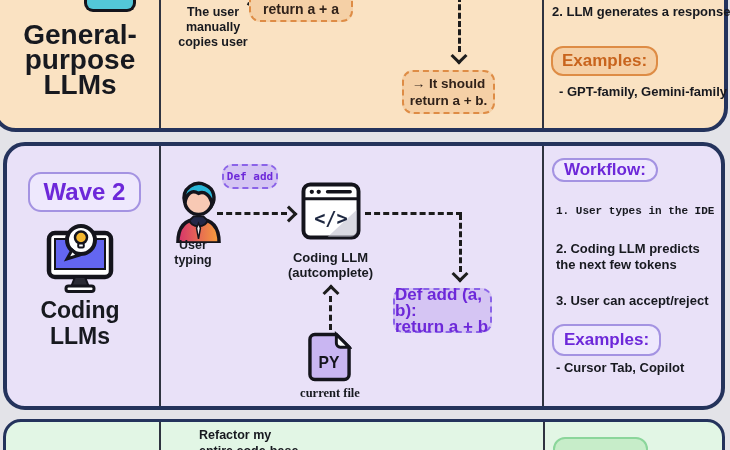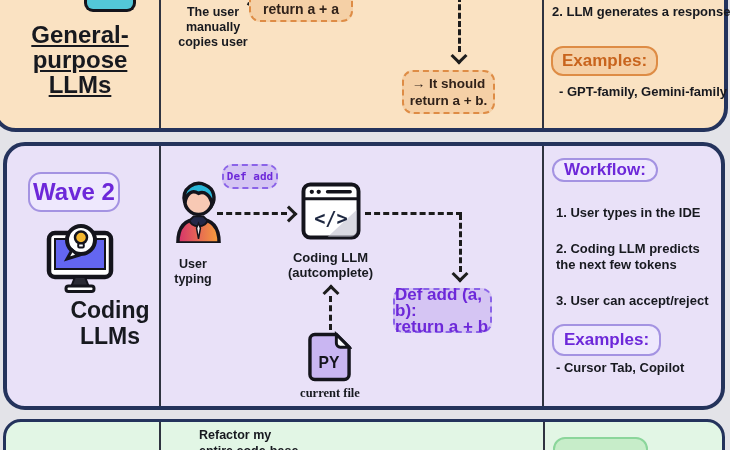--- a/index.html
+++ b/index.html
@@ -61,75 +61,75 @@
   <div id="sec3" class="sec"></div>
 
   <div class="divider" style="left:159px; top:0; height:128px;"></div>
   <div class="divider" style="left:542px; top:0; height:128px;"></div>
   <div class="divider" style="left:159px; top:146px; height:260px;"></div>
   <div class="divider" style="left:542px; top:146px; height:260px;"></div>
   <div class="divider" style="left:159px; top:422px; height:28px;"></div>
   <div class="divider" style="left:543px; top:422px; height:28px;"></div>
 
   <div id="teal-sliver"></div>
-  <div class="txt center" style="left:0; top:22px; width:160px; font-size:24px; line-height:25px;text-decoration:underline;">General-
+  <div class="txt center" style="left:0; top:22px; width:160px; font-size:28px; line-height:25px;">General-
 purpose
 LLMs</div>
 
   <div class="txt center" style="left:163px; top:5px; width:100px; font-size:12.5px; line-height:15px;">The user
 manually
 copies user</div>
   <div class="chev upright" style="left:245px; top:4px;"></div>
 
   <div class="codebox" style="left:249px; top:-14px; width:104px; height:36px; font-size:14px; align-items:flex-end; padding-bottom:3px;">return a + a</div>
 
   <div class="dash-v" style="left:458px; top:-4px; height:56px;"></div>
   <div class="chev down" style="left:453px; top:50px;"></div>
 
   <div class="codebox" style="left:402px; top:70px; width:93px; height:44px; font-size:13.5px; line-height:17px;">→ It should
 return a + b.</div>
 
   <div class="txt nowrap" style="left:552px; top:4px; font-size:13px;">2. LLM generates a response</div>
   <div class="badge orange" style="left:551px; top:46px; padding:3px 9px; font-size:17px;">Examples:</div>
   <div class="txt nowrap" style="left:559px; top:84px; font-size:13px;">- GPT-family, Gemini-family</div>
 
-  <div class="badge purple" style="left:28px; top:172px; width:92px; height:40px; font-size:24px; border-radius:13px;">Wave 2</div>
+  <div class="badge purple" style="left:28px; top:172px; width:113px; height:40px; font-size:24px; border-radius:13px;">Wave 2</div>
 
   <span class="abs" style="left:45px; top:222px;">
     <svg width="70" height="72" viewBox="0 0 70 72">
       <rect x="4" y="11" width="62" height="44" rx="6" fill="#ffffff" stroke="#14141c" stroke-width="4.5"></rect>
       <rect x="10" y="17" width="50" height="30" fill="var(--screen-indigo,#6366f1)" stroke="#14141c" stroke-width="2"></rect>
       <path d="M30 55 l10 0 l3.5 9 l-17 0 z" fill="#2a2a34" stroke="#14141c" stroke-width="2"></path>
       <rect x="21" y="64" width="28" height="5.5" rx="2.5" fill="#ffffff" stroke="#14141c" stroke-width="3"></rect>
       <circle cx="36" cy="18" r="14" fill="#ffffff" stroke="#14141c" stroke-width="4"></circle>
       <path d="M27 28 l-5 9 l11 -3.5 z" fill="#ffffff" stroke="#14141c" stroke-width="3"></path>
       <circle cx="36" cy="15.5" r="6" fill="var(--bulb-yellow,#f5b82e)" stroke="#14141c" stroke-width="2.5"></circle>
       <rect x="33.2" y="21.5" width="5.6" height="4" rx="1.2" fill="#ffffff" stroke="#14141c" stroke-width="2"></rect>
     </svg>
   </span>
 
-  <div class="txt center" style="left:0; top:297px; width:160px; font-size:23px; line-height:26px;margin-left:30px;">Coding
+  <div class="txt center" style="left:0; top:297px; width:160px; font-size:23px; line-height:26px;">Coding
 LLMs</div>
 
   <span class="abs" style="left:172px; top:178px;">
     <svg width="53" height="65" viewBox="0 0 54 66">
       <defs>
         <linearGradient id="jg" x1="0" y1="0" x2="1" y2="0">
           <stop offset="0" stop-color="#d6336c"></stop>
             <stop offset="1" stop-color="#f59f3b"></stop>
         </linearGradient>
       </defs>
       <path d="M6 66 C6 48 15 42 27 42 C39 42 48 48 48 66 Z" fill="url(#jg)" stroke="#14141c" stroke-width="3.5"></path>
       <path d="M18 43 a9 6 0 0 0 18 0 l-4 -4 h-10 z" fill="#232848" stroke="#14141c" stroke-width="2"></path>
       <path d="M27 46 l-2 5 l2 11 l2 -11 z" fill="#f2f2f6" stroke="#14141c" stroke-width="1.5"></path>
       <circle cx="27" cy="23" r="14" fill="#f8c9b4" stroke="#14141c" stroke-width="3.5"></circle>
       <path d="M13 25 C9 10 24 2 34 7 C44 11 44 22 41 27 C39 17 33 13 27 15.5 C20 11 15 16 13 25 Z" fill="#29b6d8" stroke="#14141c" stroke-width="3.5"></path>
     </svg>
   </span>
-  <div class="txt center" style="left:162px; top:257px; width:62px; font-size:12.5px; line-height:15px;">User
+  <div class="txt center" style="left:162px; top:238px; width:62px; font-size:12.5px; line-height:15px;">User
 typing</div>
 
   <div class="pchip mono" style="left:222px; top:164px; width:56px; height:25px; font-size:11px;">Def add</div>
 
   <div class="dash-h" style="left:217px; top:212px; width:70px;"></div>
   <div class="chev right" style="left:283px; top:208px;"></div>
 
   <span class="abs" style="left:301px; top:182px;">
     <svg width="60" height="58" viewBox="0 0 61 59">
       <rect x="2.5" y="2.5" width="56" height="54" rx="7" fill="#ffffff" stroke="#14141c" stroke-width="4"></rect>
@@ -157,21 +157,21 @@
   <span class="abs" style="left:307px; top:331px;">
     <svg width="45" height="52" viewBox="0 0 46 52">
       <path d="M8 3 h22 l13 13 v28 a5 5 0 0 1 -5 5 H8 a5 5 0 0 1 -5 -5 V8 a5 5 0 0 1 5 -5 z" fill="#c9b6f2" stroke="#14141c" stroke-width="3.5"></path>
       <path d="M30 3 l13 13 H34 a4 4 0 0 1 -4 -4 z" fill="#fdfdff" stroke="#14141c" stroke-width="3"></path>
       <text x="22.5" y="37" text-anchor="middle" font-size="16" font-weight="bold" fill="#14141c" font-family="Liberation Sans, sans-serif">PY</text>
     </svg>
   </span>
   <div class="txt center" style="left:295px; top:386px; width:70px; font-size:12.5px;font-family:Liberation Serif, serif;">current file</div>
 
   <div class="badge purple" style="left:552px; top:158px; padding:0 10px; font-size:17px;">Workflow:</div>
-  <div class="txt nowrap" style="left:556px; top:205px; font-size:13px;">1. User types in the IDE</div>
+  <div class="txt nowrap" style="left:556px; top:205px; font-size:11px;font-family:Liberation Mono, monospace;">1. User types in the IDE</div>
   <div class="txt" style="left:556px; top:241px; font-size:13px; line-height:16px;">2. Coding LLM predicts
 the next few tokens</div>
   <div class="txt nowrap" style="left:556px; top:293px; font-size:13px;">3. User can accept/reject</div>
   <div class="badge purple" style="left:552px; top:324px; padding:4px 10px; font-size:17px;">Examples:</div>
   <div class="txt nowrap" style="left:556px; top:360px; font-size:13px;">- Cursor Tab, Copilot</div>
 
   <div class="txt" style="left:199px; top:428px; font-size:12.5px; line-height:15.5px;">Refactor my
 entire code-base</div>
   <div class="badge green" style="left:553px; top:437px; width:95px; height:28px;"></div>
 

